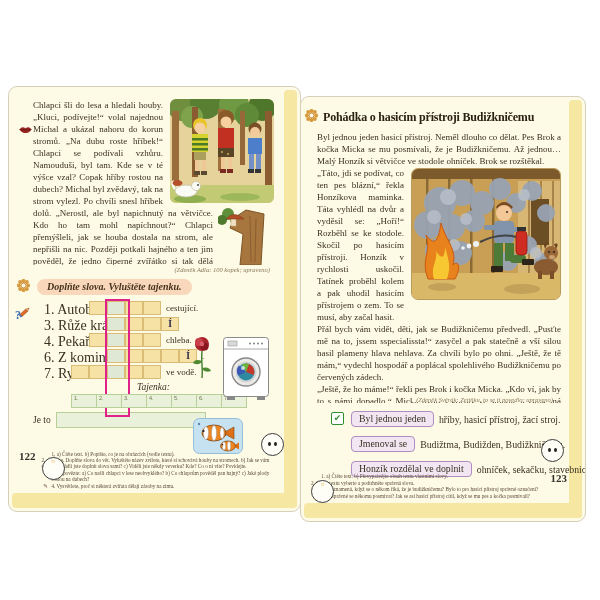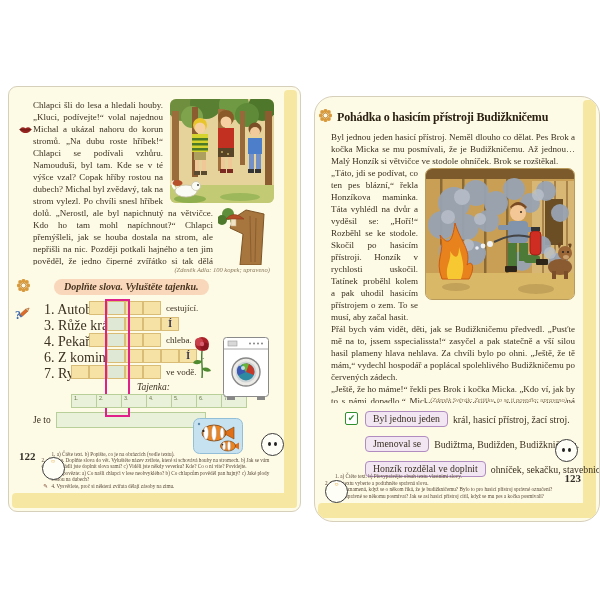--- a/index.html
+++ b/index.html
@@ -1,40 +1,40 @@
 <!DOCTYPE html>
 <html><head>
 <meta charset="utf-8">
 <style>
   html,body{margin:0;padding:0;}
   body{width:600px;height:600px;background:#ffffff;position:relative;overflow:hidden;
        font-family:"Liberation Serif",serif;}
   .page{position:absolute;background:#FDFAE6;border:1px solid #d6cfba;border-radius:9px;overflow:hidden;}
   #page-left{left:8px;top:86px;width:291px;height:424px;}
-  #page-right{left:314px;top:96px;width:284px;height:424px;border-radius:19px;}
+  #page-right{left:300px;top:96px;width:284px;height:424px;}
   .strip-r{position:absolute;top:3px;bottom:3px;right:3px;width:13px;background:#F6E8A3;border-radius:4px;}
   .strip-b{position:absolute;left:3px;right:3px;bottom:3px;height:15px;background:#F6E8A3;border-radius:4px;}
   .content{position:absolute;left:0;top:0;right:0;bottom:0;}
   .content.l{padding:12px 26px 0 24px;}
   .content.r{padding:12px 24px 0 16px;}
   .heading{display:flex;align-items:center;gap:5px;margin:0 0 6px -16px;height:16px;}
   .content.r .heading{margin-left:-12px;}
   .heading .t{font-weight:bold;font-size:12px;color:#2b2113;white-space:nowrap;letter-spacing:-0.2px;}
   .story{position:relative;font-size:9px;line-height:12px;color:#3a3020;text-align:justify;}
   #story-l{height:166px;overflow:hidden;}
   #story-r{height:272px;overflow:hidden;}
   .story p{margin:0;}
   .float{float:right;}
   .img-forest{width:104px;height:104px;margin:0 0 4px 7px;border-radius:6px;overflow:hidden;}
   .img-trunk{width:56px;height:58px;margin:1px 0 1px 5px;}
   .img-fire{width:148px;height:130px;margin:1px 0 4px 7px;border-radius:7px;overflow:hidden;border:1px solid #b89a5a;}
   .clear{clear:right;}
   .attribution{text-align:right;font-style:italic;font-size:6.5px;color:#8a795a;margin:1px 4px 0 0;height:8px;}
   .attr-abs{position:absolute;right:4px;bottom:1px;background:#FDFAE6;padding-left:4px;}
-  .ex-head{display:flex;align-items:center;gap:24px;margin:3px 0 5px -16px;height:19px;}
+  .ex-head{display:flex;align-items:center;gap:7px;margin:3px 0 5px -16px;height:19px;}
   .pill{background:#F9D7BA;border-radius:8px;padding:2px 10px 3px;font-style:italic;font-weight:bold;
         font-size:10px;color:#45331f;}
   .cw{position:relative;margin-top:4px;}
   .cw-row{position:relative;height:14px;margin-bottom:2px;}
   .cw-label{position:absolute;left:4px;top:1px;font-size:14px;color:#3a3020;white-space:nowrap;margin-left:7px;}
   .cw-cell{position:absolute;top:0;width:18px;height:14px;background:#F6E2A4;border:1px solid #D9BD77;
            box-sizing:border-box;display:flex;align-items:center;justify-content:center;
            font-weight:bold;font-size:9.5px;color:#2a2a4a;}
   .cw-cell.hl{background:#DFE8D5;}
   .cw-suffix{position:absolute;top:2px;font-size:9px;color:#3a3020;white-space:nowrap;}
@@ -429,21 +429,21 @@
       <p class="clear">Přál bych vám vidět, děti, jak se Budižkničemu předvedl. „Pusťte mě na to, jssem sspecialissta!“ zasyčel a pak statečně a vší silou hasil plameny hlava nehlava. Za chvíli bylo po ohni. „Ještě, že tě mám,“ vydechl hospodář a poplácal spolehlivého Budižkničemu po červených zádech.</p>
       <p>„Ještě, že ho máme!“ řekli pes Brok i kočka Micka. „Kdo ví, jak by to s námi dopadlo.“ Micka bydlí s koťaty ve stodole a Brok má boudu hned vedle.</p>
 
       <span class="attribution attr-abs">(Zdeněk Svěrák: Zetíňku, to se ti povedlo; upraveno)</span>
     </div>
 
     <div class="exercise">
         <div class="exline">
           <span class="checkbox">✔</span>
           <span class="wordbox">Byl jednou jeden</span>
-          <span>král, hasicí přístroj, žací stroj.</span>
+          <span>hříby, hasicí přístroj, žací stroj.</span>
         </div>
         <div class="exline">
           <span class="wordbox">Jmenoval se</span>
           <span>Budižtma, Budižden, Budižkničemu.</span>
         </div>
         <div class="exline">
           <span class="wordbox">Honzík rozdělal ve doplnit</span>
           <span>ohníček, sekačku, stavebnici.</span>
         </div>
       </div>

